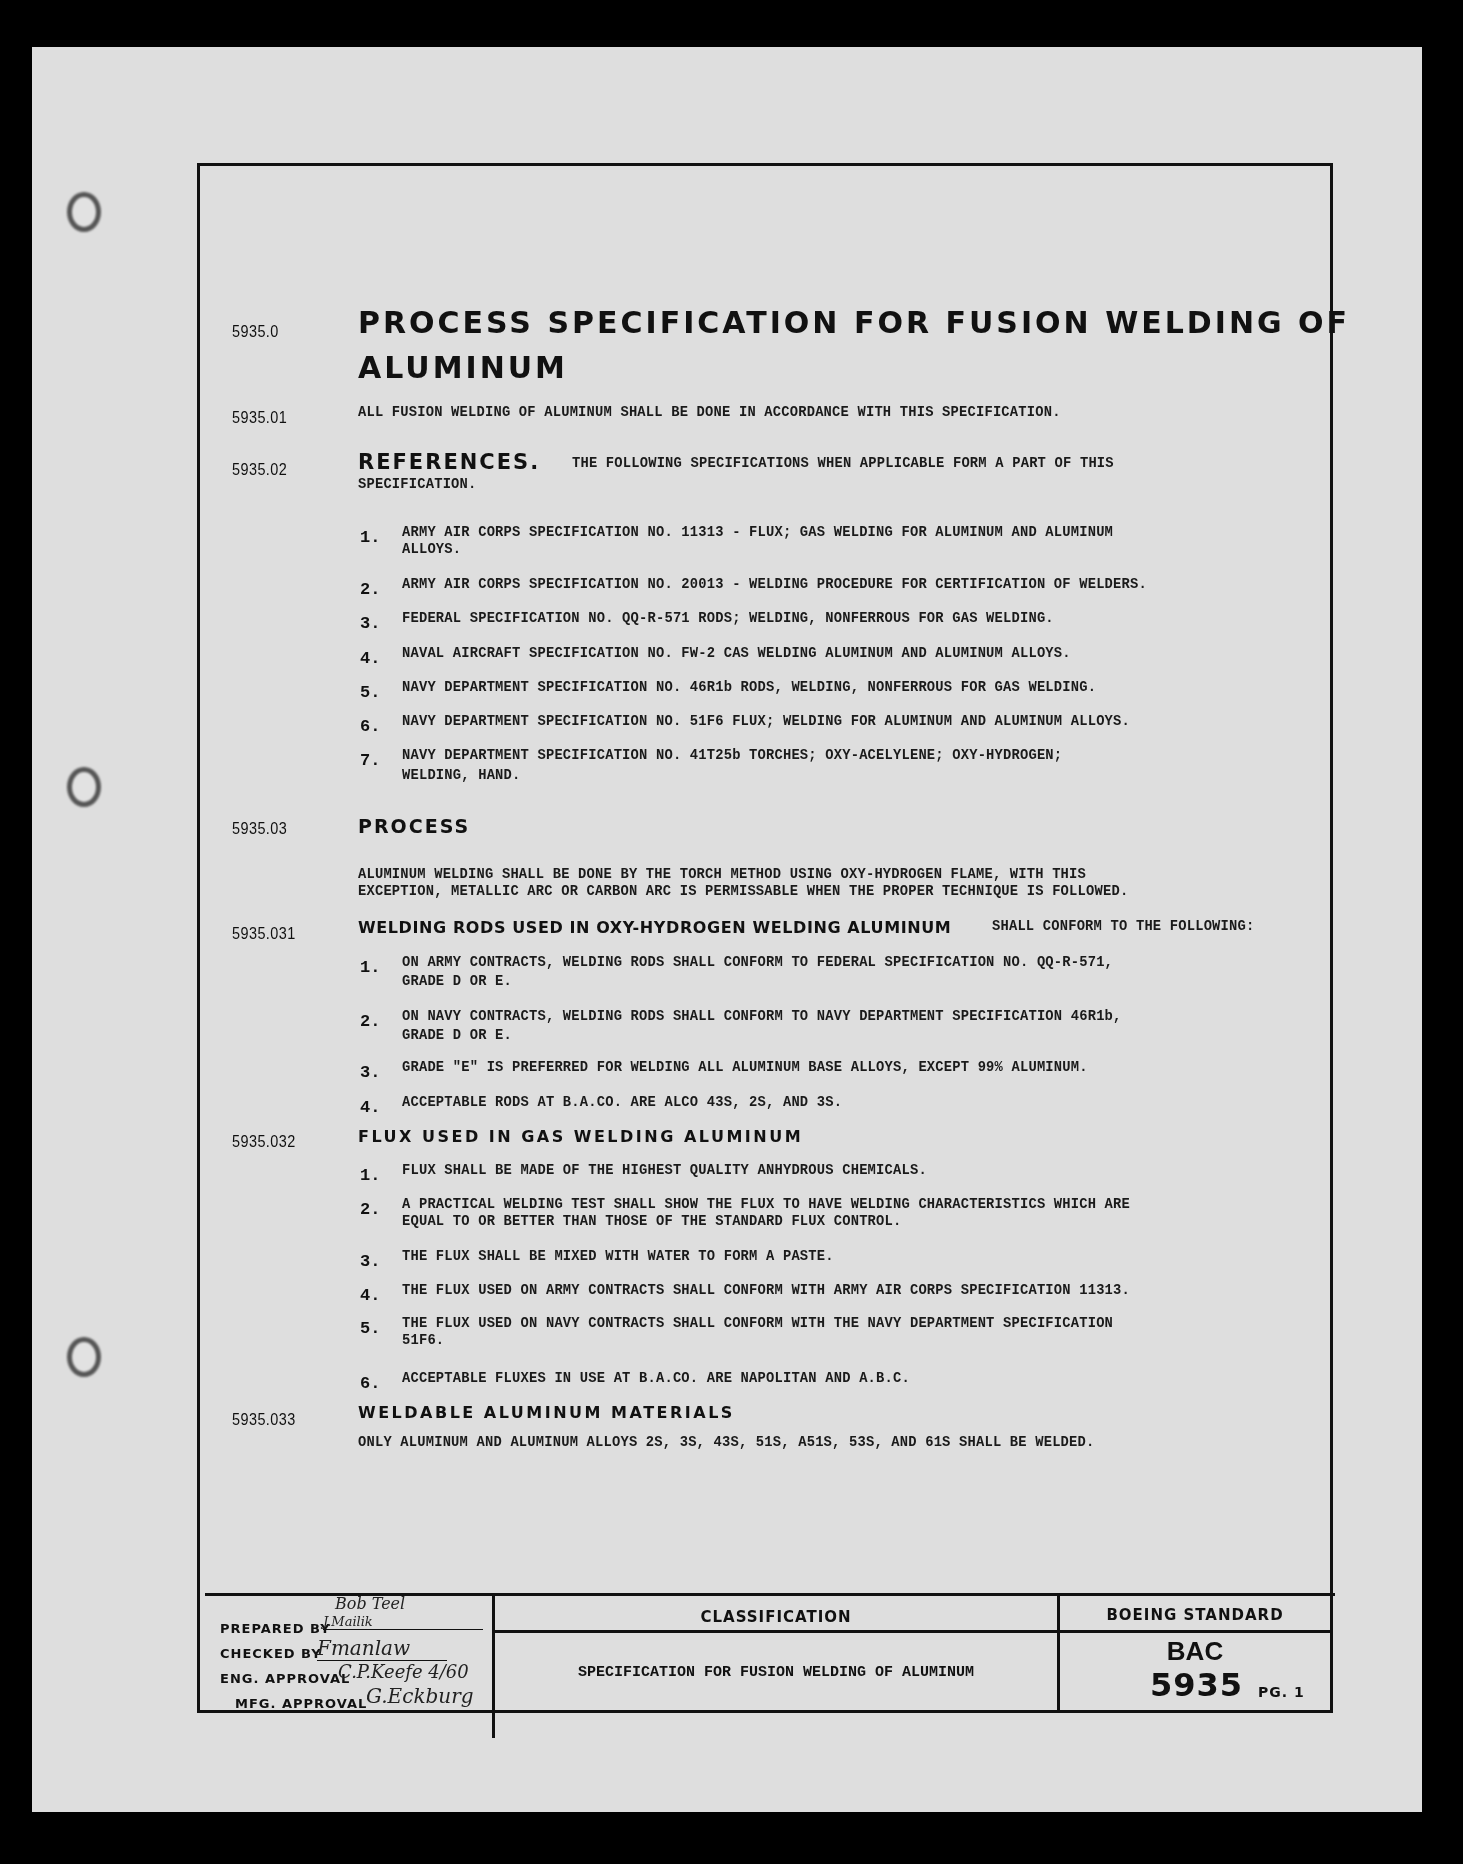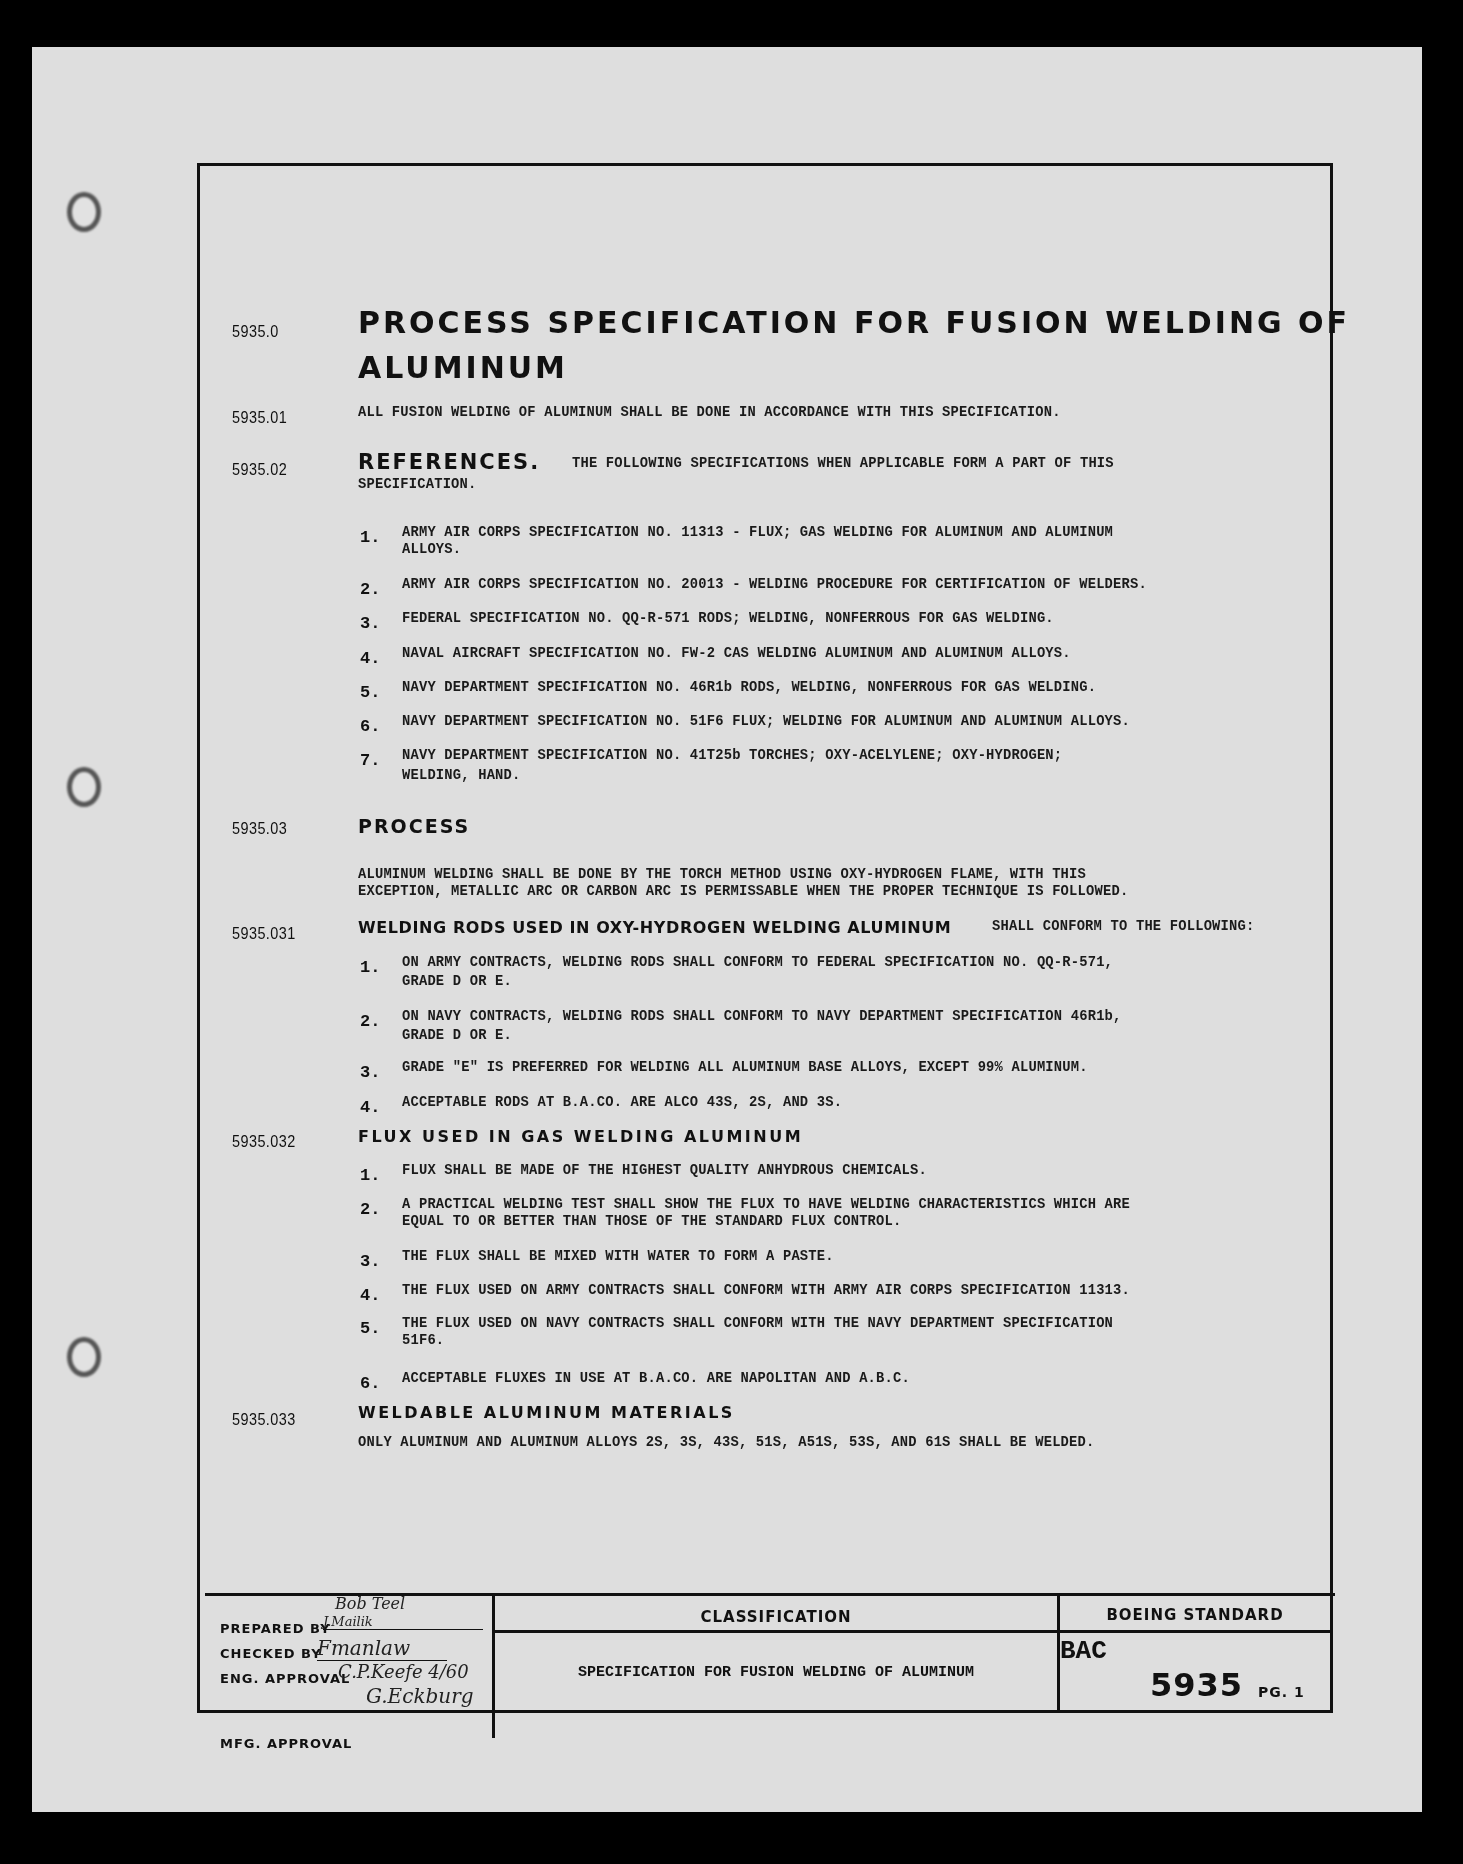--- a/index.html
+++ b/index.html
@@ -158,28 +158,28 @@
 
 <div class="ftable">
   <div class="fcol1">
     <div class="abs sig" style="left:130px; top:-2px; font-size:16px;">Bob Teel</div>
     <div class="abs lbl" style="left:15px; top:25px;">PREPARED BY</div>
     <div class="abs sig" style="left:118px; top:18px; font-size:13px; border-bottom:1.5px solid #111; width:160px;">J.Mailik</div>
     <div class="abs lbl" style="left:15px; top:50px;">CHECKED BY</div>
     <div class="abs sig" style="left:112px; top:40px; border-bottom:1.5px solid #111; width:130px;">Fmanlaw</div>
     <div class="abs lbl" style="left:15px; top:75px;">ENG. APPROVAL</div>
     <div class="abs sig" style="left:133px; top:65px; font-size:18px;">C.P.Keefe 4/60</div>
-    <div class="abs lbl" style="left:15px; top:100px;margin-top:40px;">MFG. APPROVAL</div>
+    <div class="abs lbl" style="left:30px; top:100px;">MFG. APPROVAL</div>
     <div class="abs sig" style="left:133px; top:88px;margin-left:28px;">G.Eckburg</div>
   </div>
   <div class="fcol2">
     <div class="abs lbl" style="left:0; right:0; top:12px; text-align:center; font-size:15px;">CLASSIFICATION</div>
     <div class="fhrow"></div>
     <div class="abs" style="left:0; right:0; top:68px; text-align:center; font-family:'Liberation Mono', monospace; font-size:15px; font-weight:bold;">SPECIFICATION FOR FUSION WELDING OF ALUMINUM</div>
   </div>
   <div class="fcol3">
     <div class="abs lbl" style="left:0; right:0; top:10px; text-align:center; font-size:15px;">BOEING STANDARD</div>
     <div class="fhrow"></div>
-    <div class="abs" style="left:0; right:0; top:40px; text-align:left; font-family:Liberation Mono, monospace; font-weight:bold; font-size:26px;">BAC</div>
+    <div class="abs" style="left:0; right:0; top:40px; text-align:center; font-family:Liberation Sans, sans-serif; font-weight:bold; font-size:26px;">BAC</div>
     <div class="abs" style="left:90px; top:70px; font-family:'DejaVu Sans', sans-serif; font-weight:bold; font-size:32px; letter-spacing:1px;">5935</div>
     <div class="abs lbl" style="left:198px; top:88px; font-size:14px;">PG. 1</div>
   </div>
 </div>
 
 </body></html>

